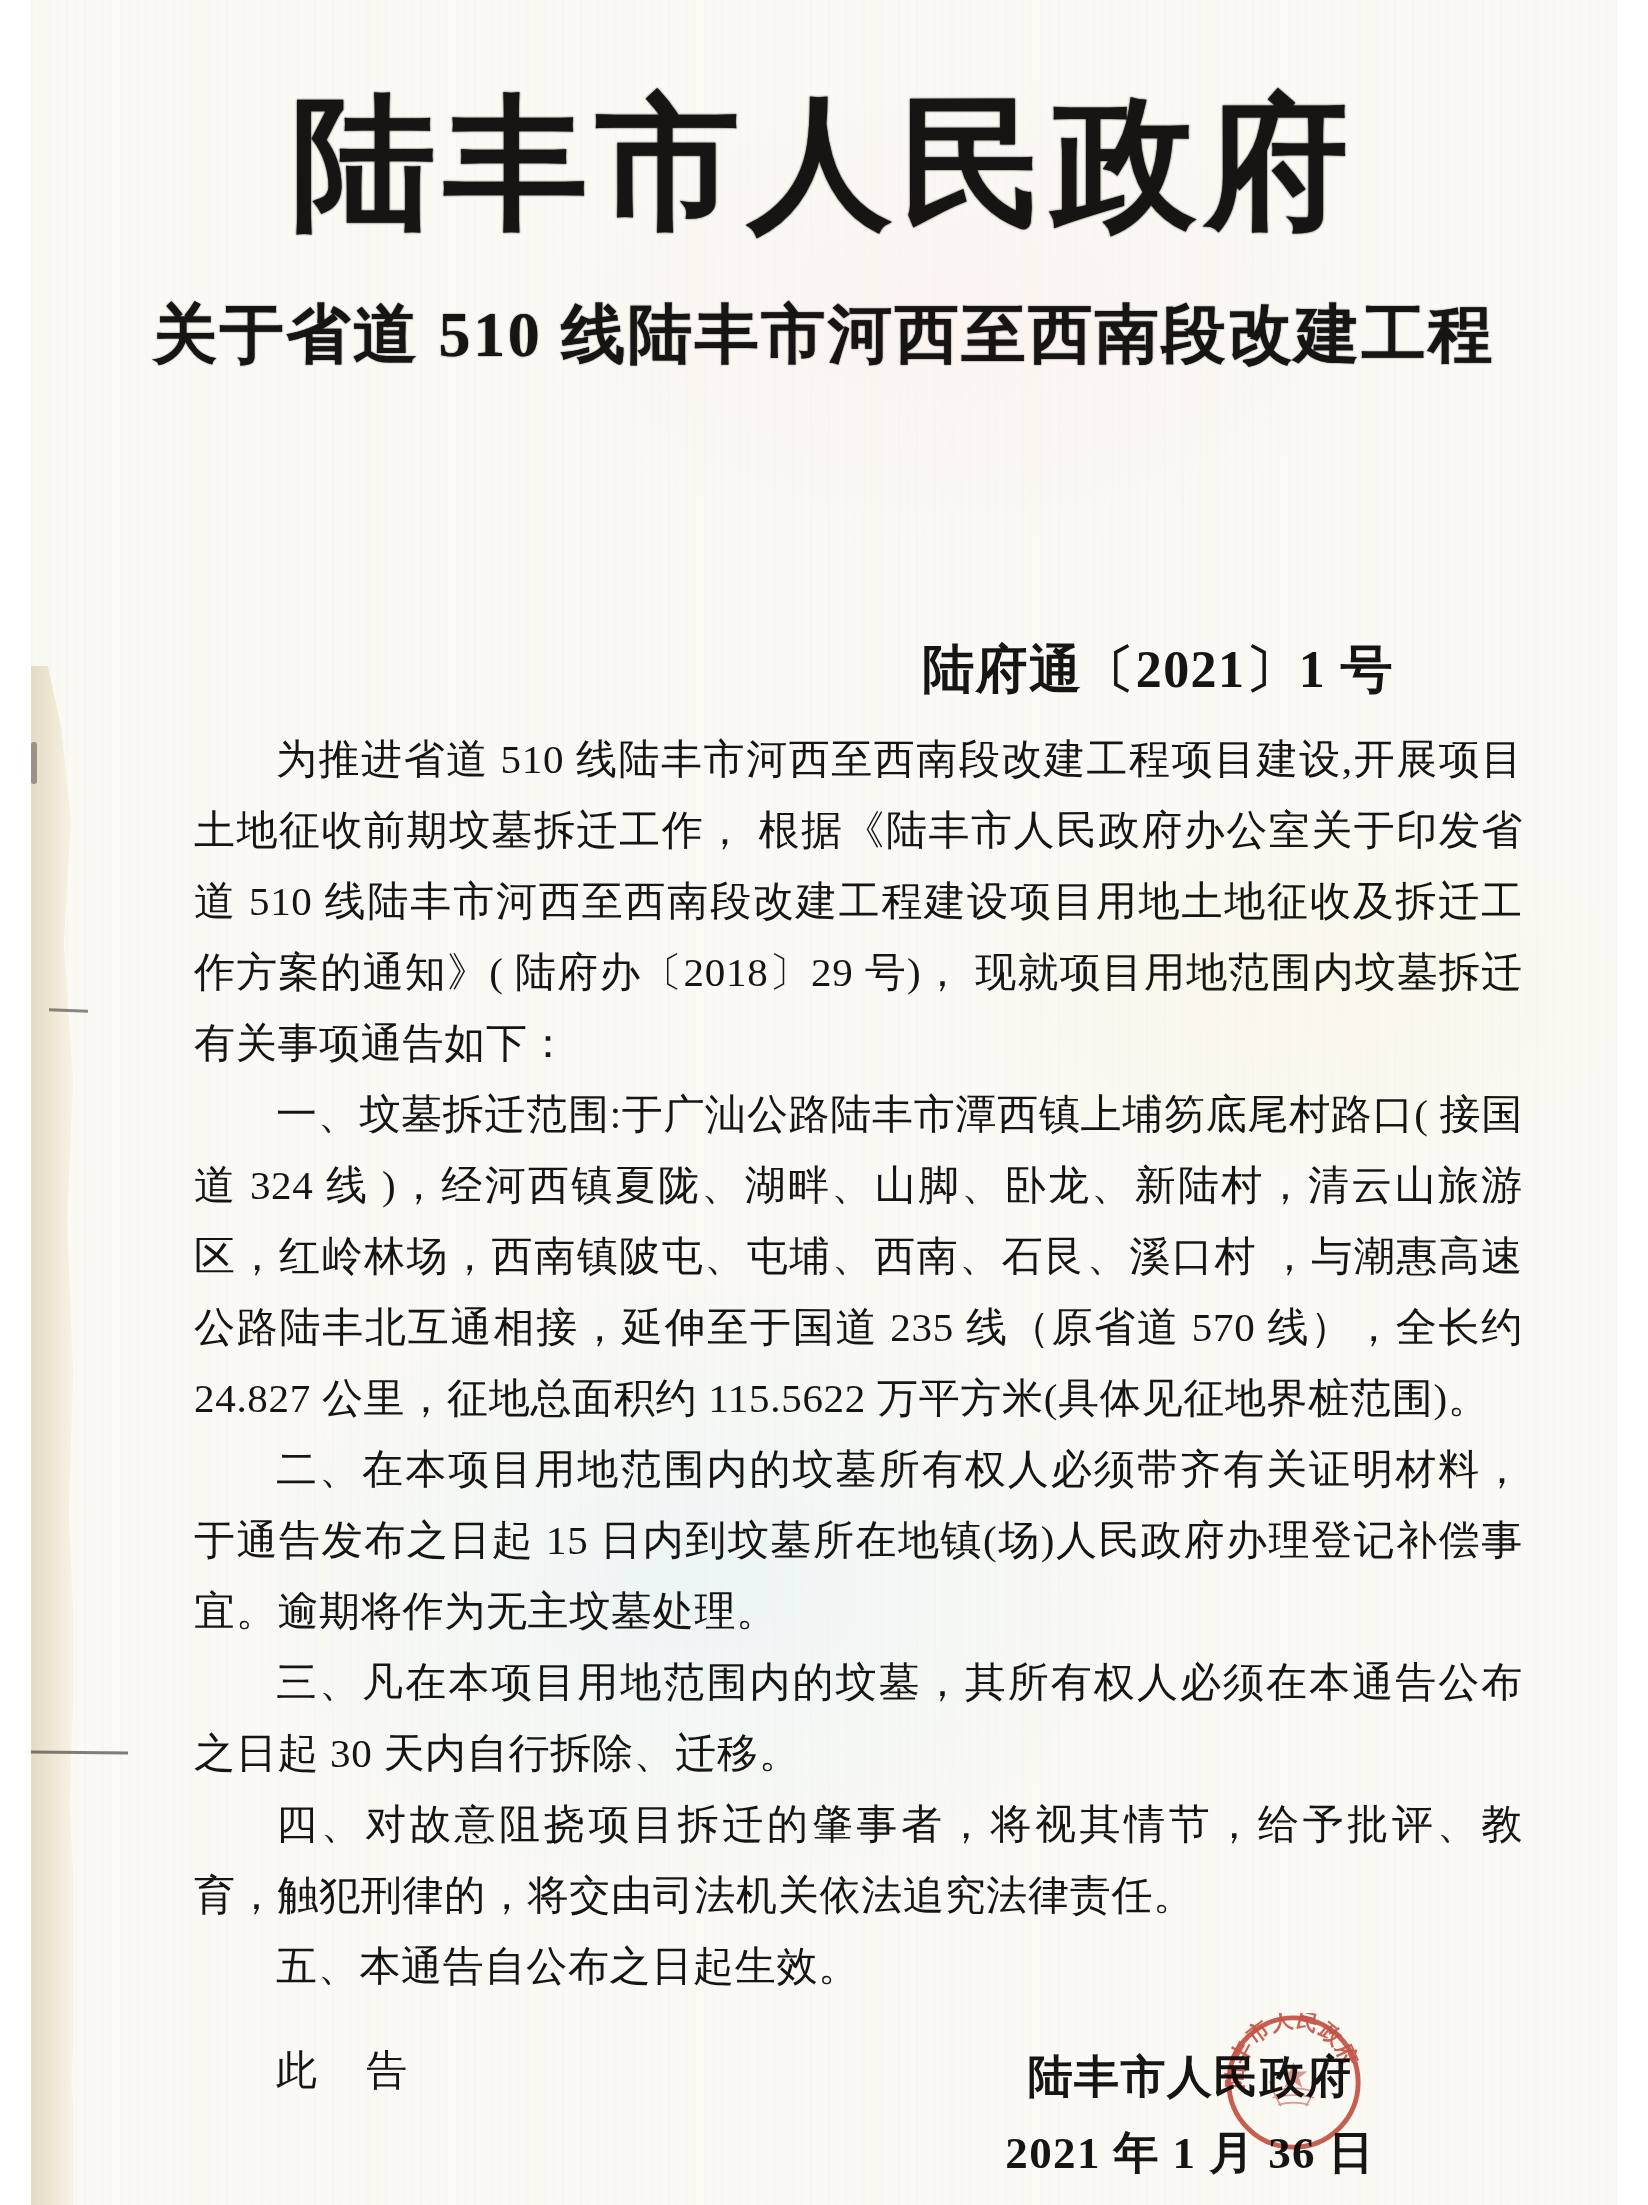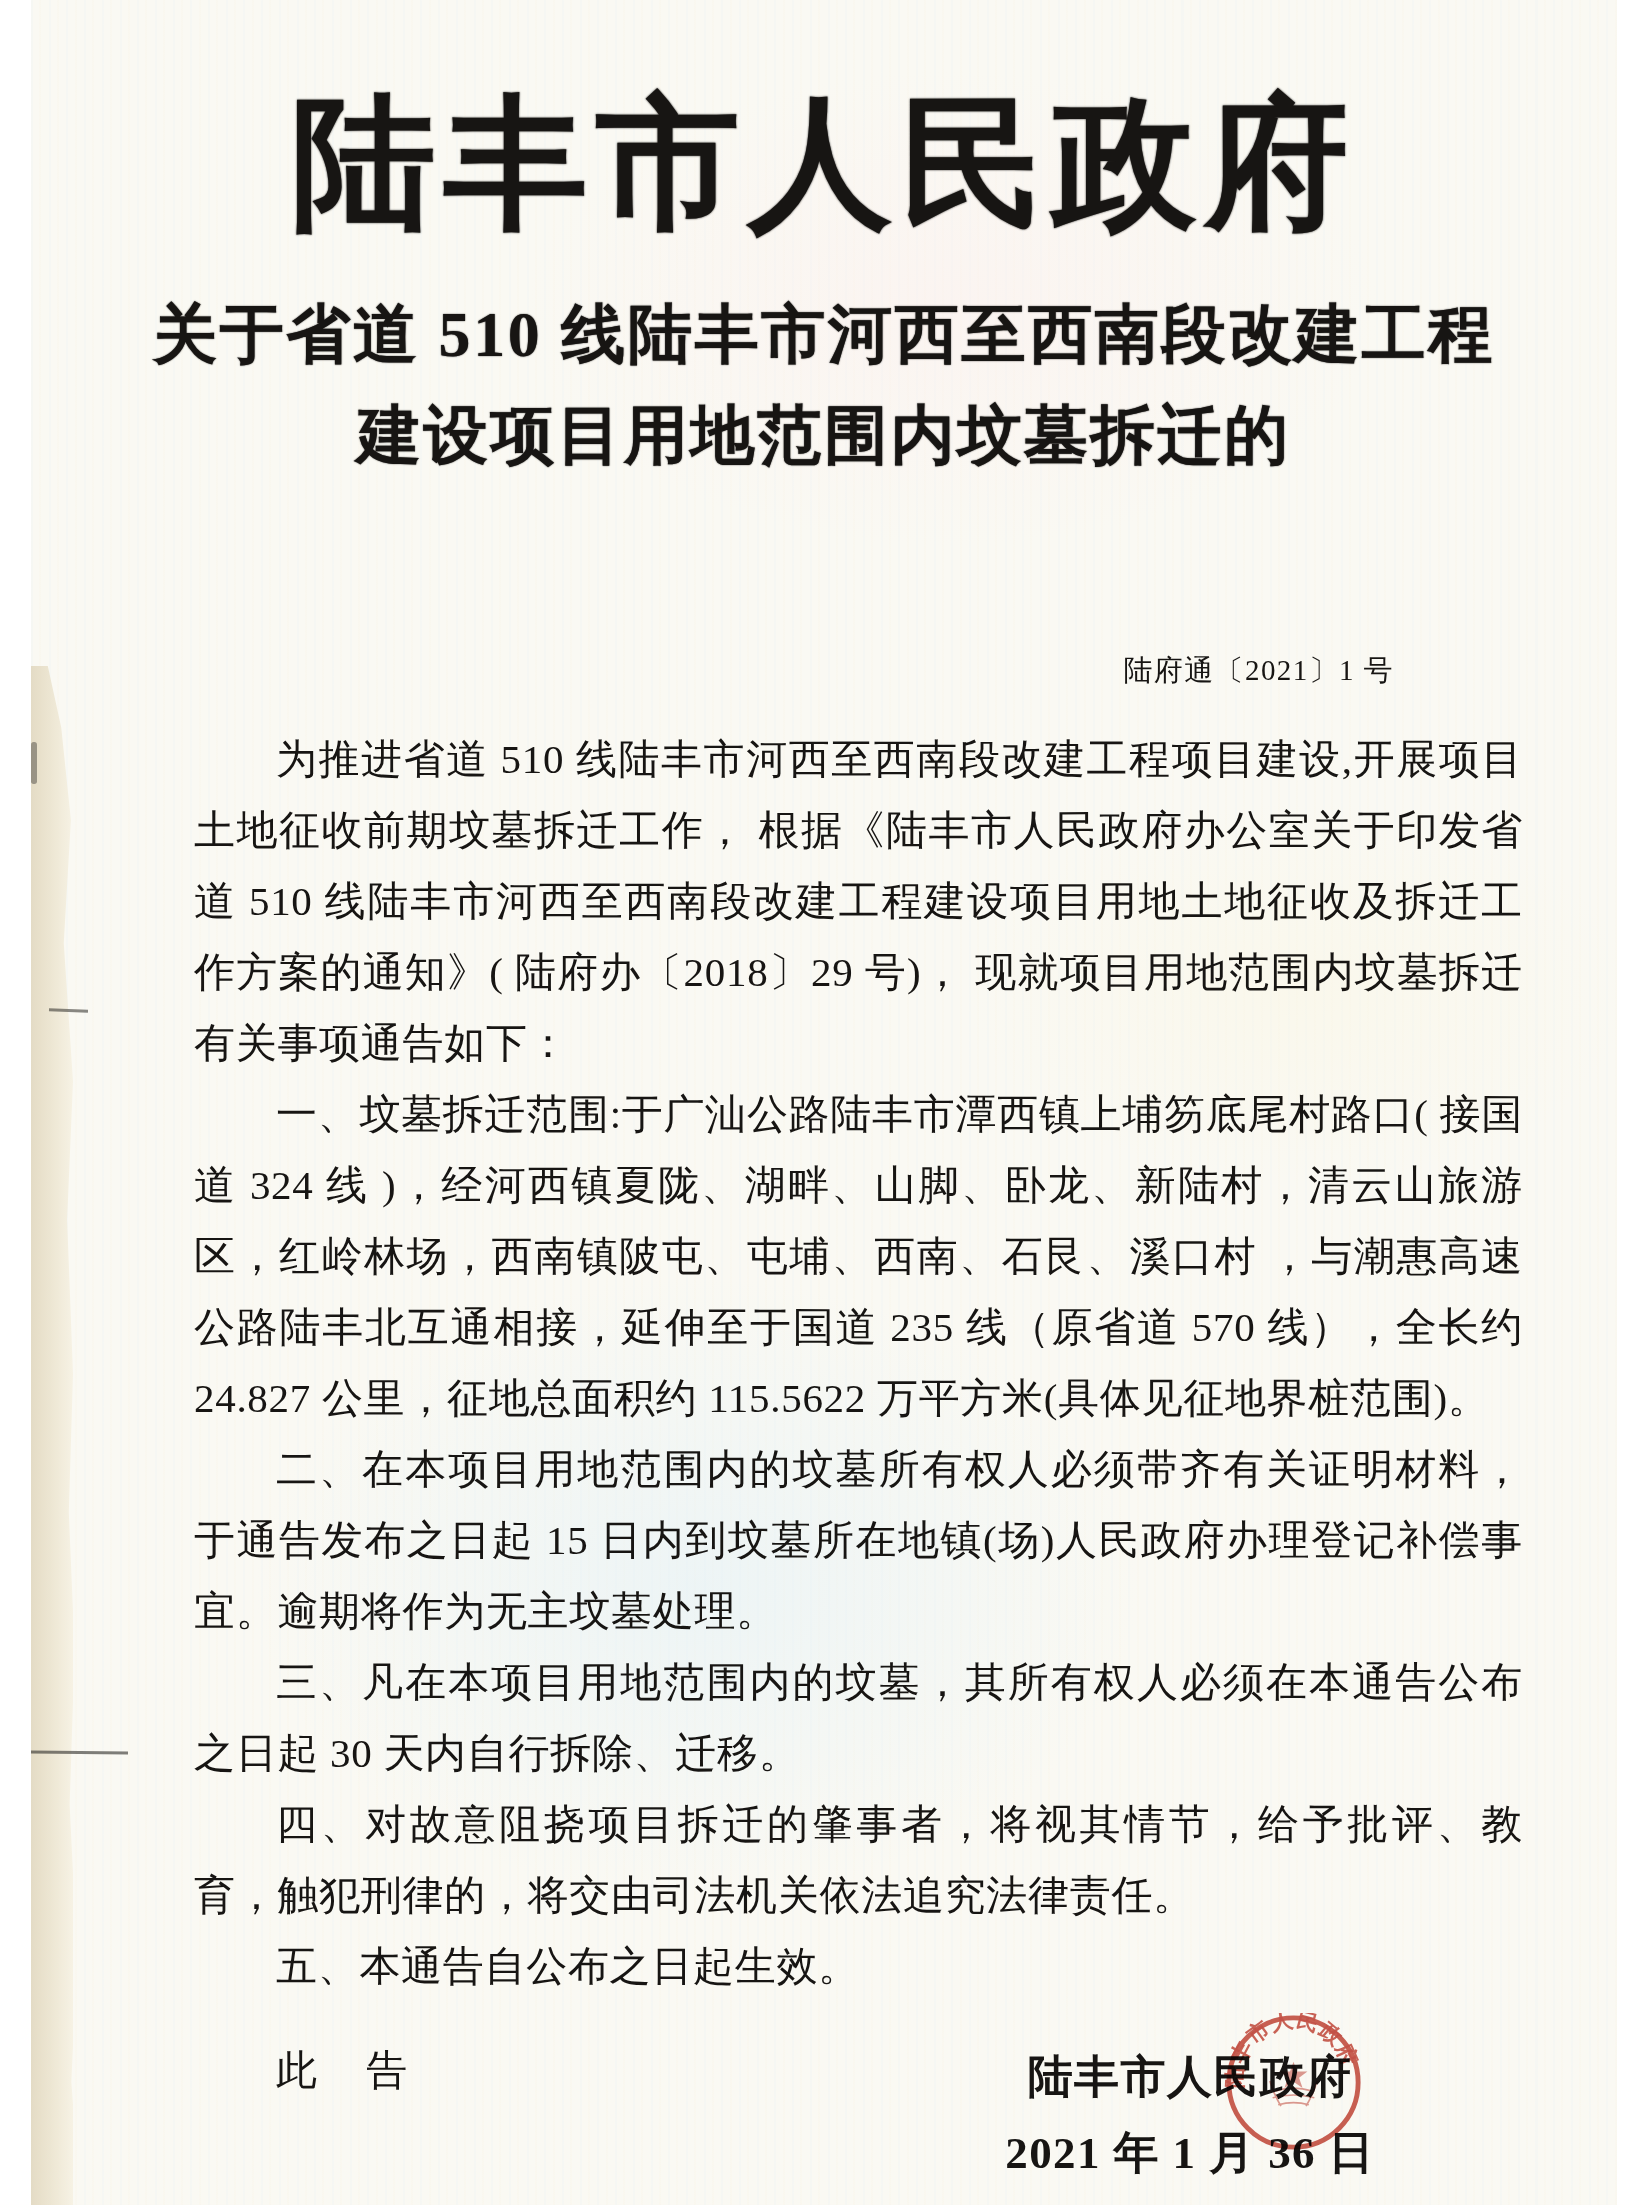--- a/index.html
+++ b/index.html
@@ -71,23 +71,23 @@
     font-size: 111px;
     line-height: 150px;
     font-weight: bold;
     letter-spacing: 37px;
     text-shadow: 0 0 2px #171513;
     white-space: nowrap;
   }
   .doc-number {
     position: absolute;
     right: 223px; top: 646px;
-    font-size: 29px;
+    font-size: 52px;
     line-height: 48px;
-    font-weight: normal;
+    font-weight: bold;
     letter-spacing: 1.4px;
   }
   .body-text {
     position: absolute;
     left: 163px; right: 94px; top: 724px;
     font-size: 41px;
     line-height: 71px;
     font-weight: normal;
     text-align: justify;
     letter-spacing: 0.7px;
@@ -125,21 +125,20 @@
 
   <div class="torn-edge"></div>
   <div class="edge-mark edge-mark-0"></div>
   <div class="edge-mark edge-mark-1"></div>
   <div class="edge-mark edge-mark-2"></div>
 
   <h1 class="main-title">陆丰市人民政府</h1>
 
   <div class="subtitle">
     <div>关于省道 510 线陆丰市河西至西南段改建工程</div>
-    <div>建设项目用地范围内坟墓拆迁的</div>
   </div>
 
 
   <div class="doc-number">陆府通〔2021〕1 号</div>
 
   <div class="body-text">
     <p>为推进省道 510 线陆丰市河西至西南段改建工程项目建设,开展项目土地征收前期坟墓拆迁工作， 根据《陆丰市人民政府办公室关于印发省道 510 线陆丰市河西至西南段改建工程建设项目用地土地征收及拆迁工作方案的通知》( 陆府办〔2018〕29 号)， 现就项目用地范围内坟墓拆迁有关事项通告如下：</p>
     <p>一、坟墓拆迁范围:于广汕公路陆丰市潭西镇上埔笏底尾村路口( 接国道 324 线 )，经河西镇夏陇、湖畔、山脚、卧龙、新陆村，清云山旅游区，红岭林场，西南镇陂屯、屯埔、西南、石艮、溪口村 ，与潮惠高速公路陆丰北互通相接，延伸至于国道 235 线（原省道 570 线），全长约 24.827 公里，征地总面积约 115.5622 万平方米(具体见征地界桩范围)。</p>
     <p>二、在本项目用地范围内的坟墓所有权人必须带齐有关证明材料，于通告发布之日起 15 日内到坟墓所在地镇(场)人民政府办理登记补偿事宜。逾期将作为无主坟墓处理。</p>
     <p>三、凡在本项目用地范围内的坟墓，其所有权人必须在本通告公布之日起 30 天内自行拆除、迁移。</p>

